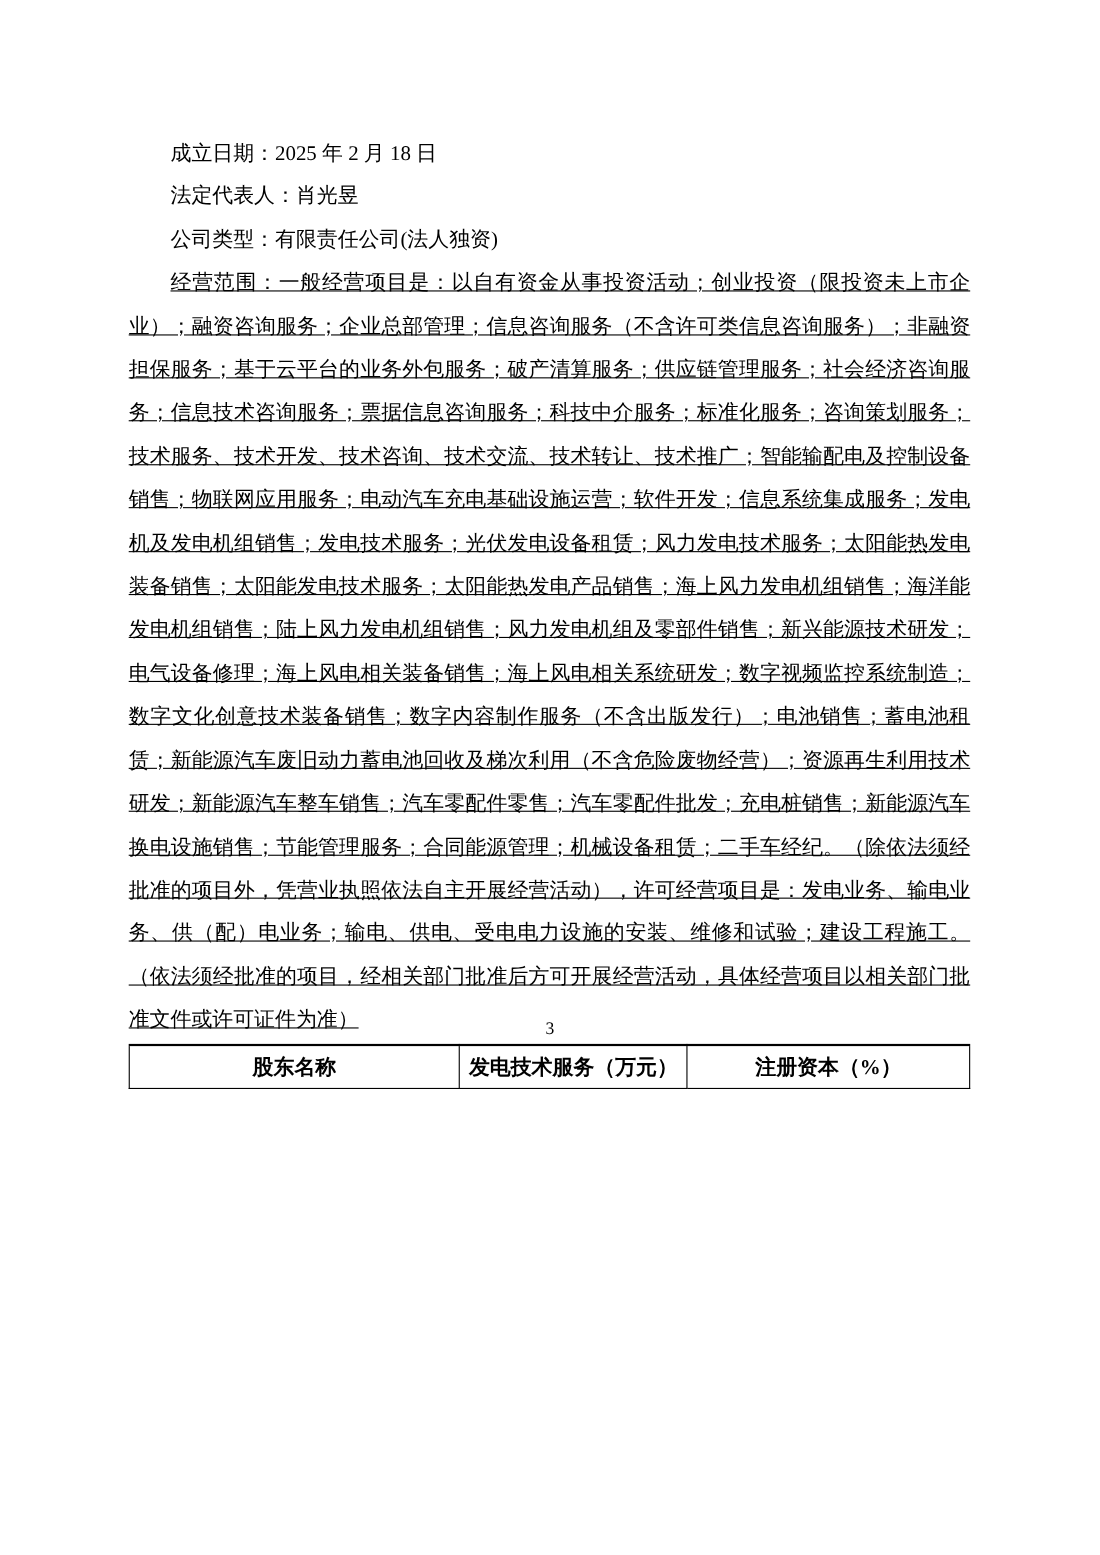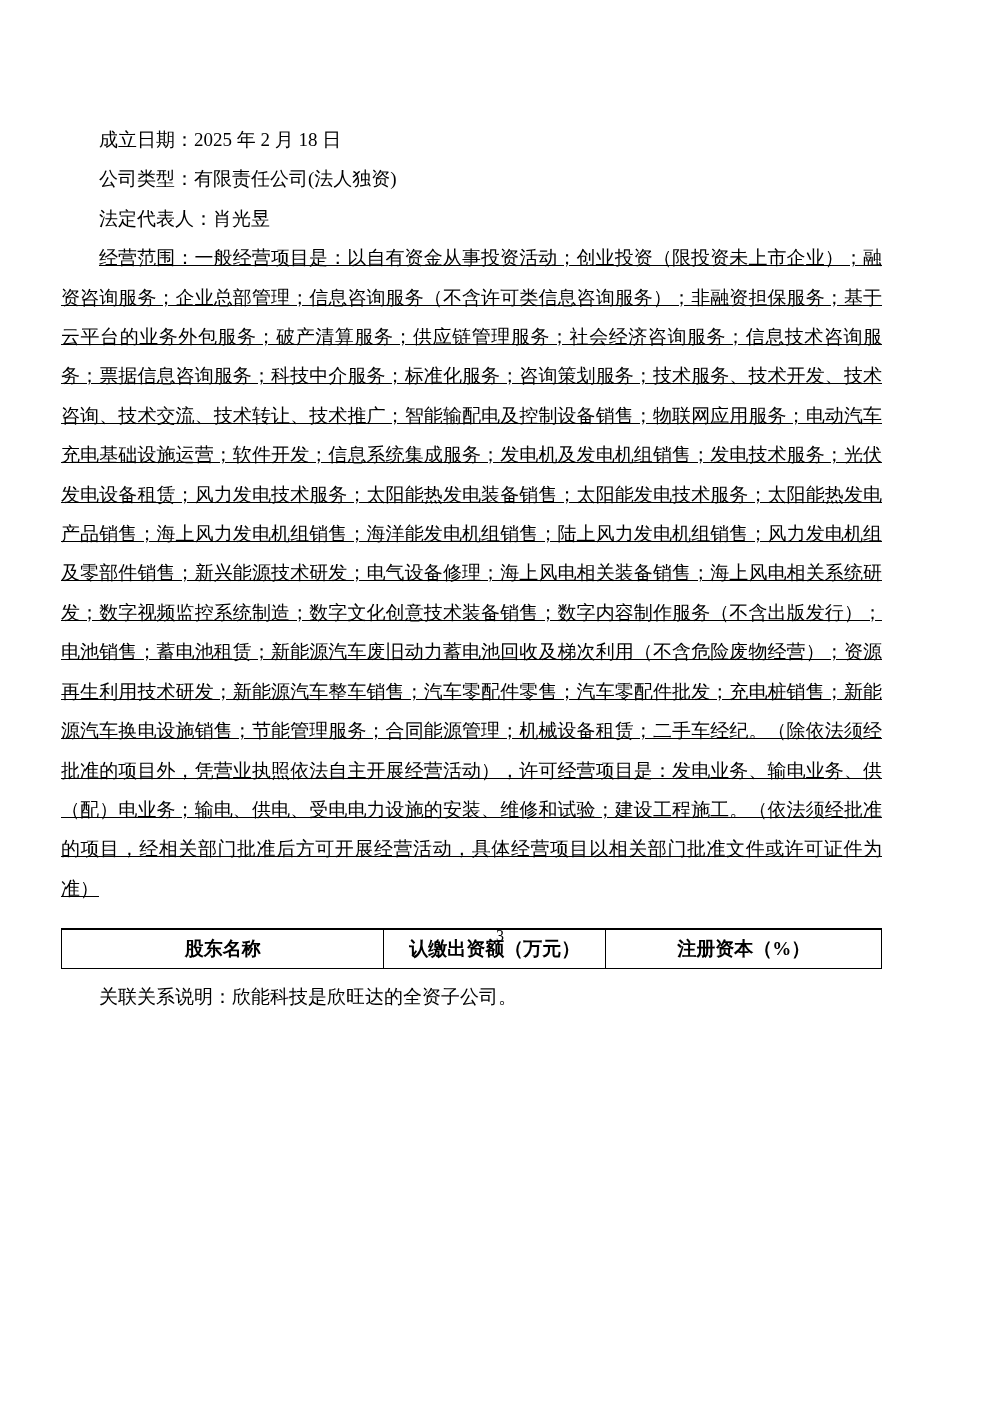--- a/index.html
+++ b/index.html
@@ -8,35 +8,35 @@
     width: 1000px;
     height: 1414px;
     font-family: "Liberation Serif", "DejaVu Serif", serif;
     color: #000000;
     position: relative;
   }
   .page {
     position: relative;
     width: 1000px;
     height: 1022px;
-    padding: 120px 118px 0 61px;
+    padding: 120px 118px 0 117px;
     background: #ffffff;
     overflow: hidden;
   }
   .doc-line, .doc-para {
     font-size: 19px;
     line-height: 39.4px;
     text-align: justify;
   }
   .indent { text-indent: 2em; }
   .doc-para { text-justify: inter-ideograph; text-decoration: underline; }
   table.shareholder {
     width: 100%;
     border-collapse: collapse;
-    margin-top: 20px;
+    margin-top: 1px;
     table-layout: fixed;
   }
   table.shareholder th,
   table.shareholder td {
     border: 1px solid #000000;
     text-align: center;
     vertical-align: middle;
     height: 39.5px;
     font-size: 19px;
     padding: 0 4px;
@@ -57,40 +57,39 @@
     font-size: 16px;
     line-height: 20px;
   }
 </style>
 </head>
 <body>
 
 <div class="page">
 
   <p class="doc-line indent">成立日期：2025 年 2 月 18 日</p>
+  <p class="doc-line indent">法定代表人：肖光昱</p>
   <p class="doc-line indent">公司类型：有限责任公司(法人独资)</p>
-  <p class="doc-line indent">法定代表人：肖光昱</p>
 
   <p class="doc-para indent">经营范围：一般经营项目是：以自有资金从事投资活动；创业投资（限投资未上市企业）；融资咨询服务；企业总部管理；信息咨询服务（不含许可类信息咨询服务）；非融资担保服务；基于云平台的业务外包服务；破产清算服务；供应链管理服务；社会经济咨询服务；信息技术咨询服务；票据信息咨询服务；科技中介服务；标准化服务；咨询策划服务；技术服务、技术开发、技术咨询、技术交流、技术转让、技术推广；智能输配电及控制设备销售；物联网应用服务；电动汽车充电基础设施运营；软件开发；信息系统集成服务；发电机及发电机组销售；发电技术服务；光伏发电设备租赁；风力发电技术服务；太阳能热发电装备销售；太阳能发电技术服务；太阳能热发电产品销售；海上风力发电机组销售；海洋能发电机组销售；陆上风力发电机组销售；风力发电机组及零部件销售；新兴能源技术研发；电气设备修理；海上风电相关装备销售；海上风电相关系统研发；数字视频监控系统制造；数字文化创意技术装备销售；数字内容制作服务（不含出版发行）；电池销售；蓄电池租赁；新能源汽车废旧动力蓄电池回收及梯次利用（不含危险废物经营）；资源再生利用技术研发；新能源汽车整车销售；汽车零配件零售；汽车零配件批发；充电桩销售；新能源汽车换电设施销售；节能管理服务；合同能源管理；机械设备租赁；二手车经纪。（除依法须经批准的项目外，凭营业执照依法自主开展经营活动），许可经营项目是：发电业务、输电业务、供（配）电业务；输电、供电、受电电力设施的安装、维修和试验；建设工程施工。（依法须经批准的项目，经相关部门批准后方可开展经营活动，具体经营项目以相关部门批准文件或许可证件为准）</p>
 
 
   <table class="shareholder">
     <colgroup>
       <col class="c1">
         <col class="c2">
         <col class="c3">
     </colgroup>
     <thead>
       <tr>
         <th>股东名称</th>
-        <th>认缴出资额（万元）</th>
+        <th>发电技术服务（万元）</th>
         <th>注册资本（%）</th>
       </tr>
     </thead>
     <tbody>
     </tbody>
   </table>
 
-  <p class="doc-line indent relation-line">关联关系说明：欣能科技是欣旺达的全资子公司。</p>
 
   <div class="page-number">3</div>
 
 </div>
 
 </body></html>

